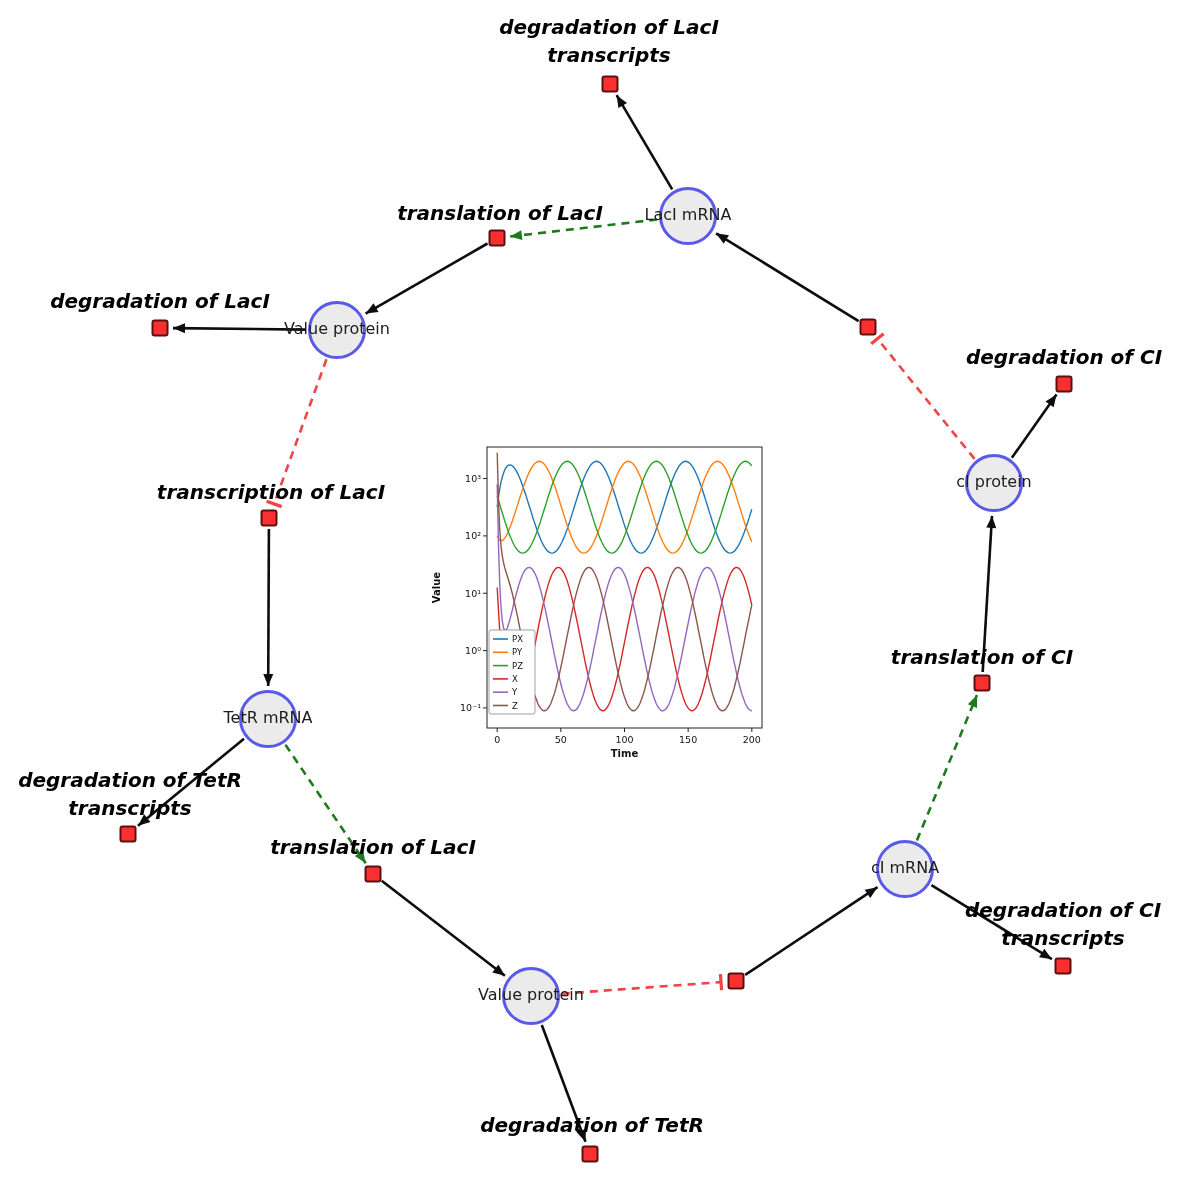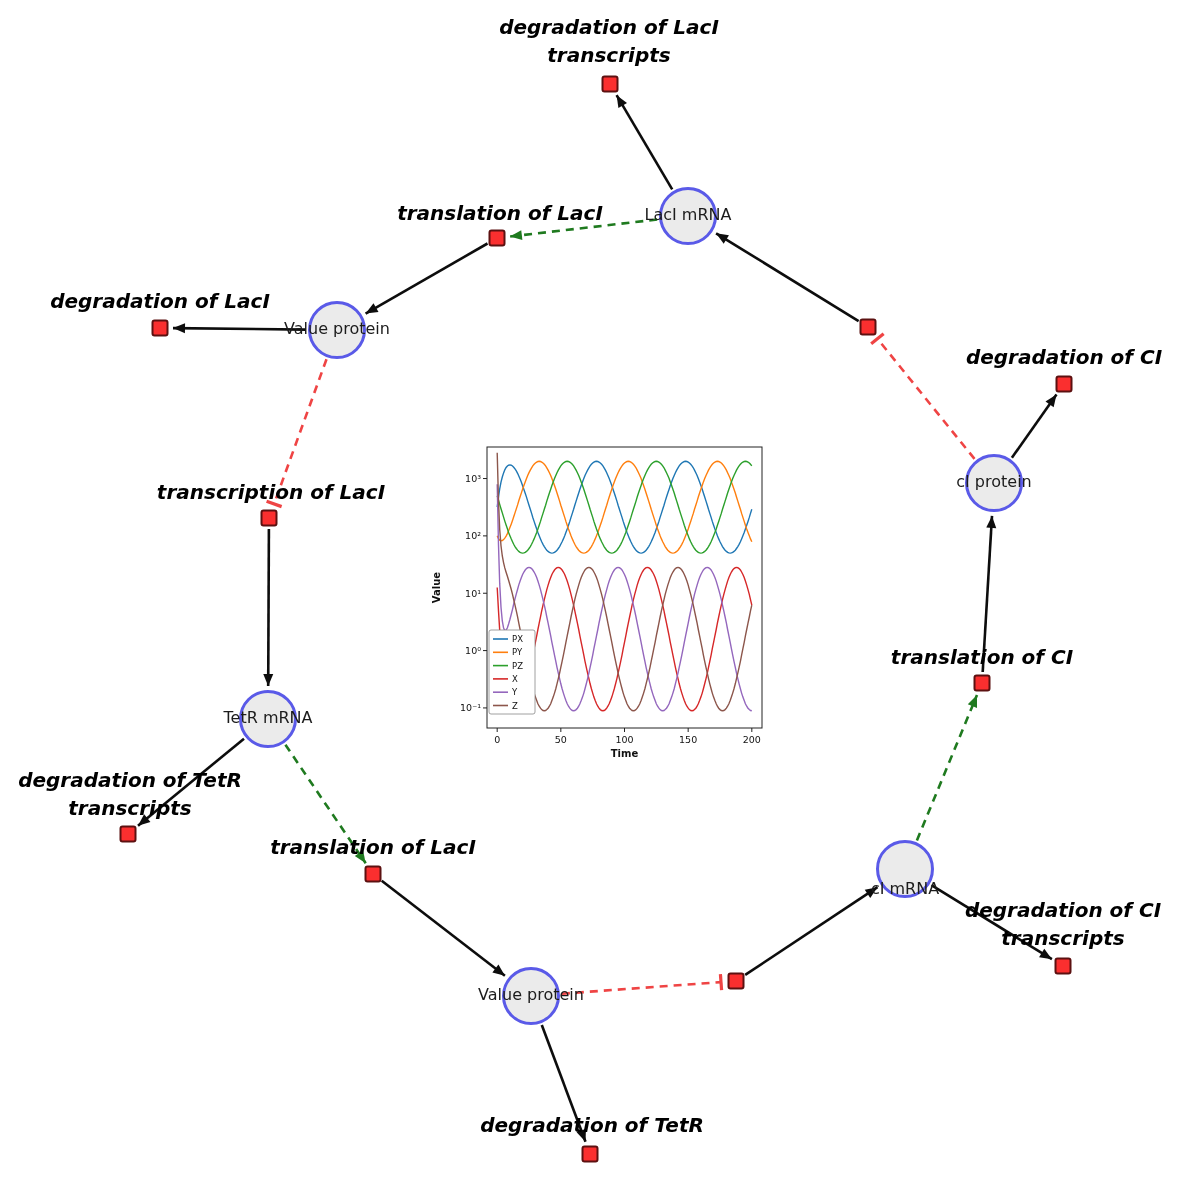--- a/index.html
+++ b/index.html
@@ -114,21 +114,21 @@
       </svg></div>
 <div class="species-node" style="left: 688px; top: 216px;"></div>
     <div class="species-label" style="left: 688px; top: 214px;">LacI mRNA</div>
     <div class="species-node" style="left: 337px; top: 330px;"></div>
     <div class="species-label" style="left: 337px; top: 328px;">Value protein</div>
     <div class="species-node" style="left: 994px; top: 483px;"></div>
     <div class="species-label" style="left: 994px; top: 481px;">cI protein</div>
     <div class="species-node" style="left: 268px; top: 719px;"></div>
     <div class="species-label" style="left: 268px; top: 717px;">TetR mRNA</div>
     <div class="species-node" style="left: 905px; top: 869px;"></div>
-    <div class="species-label" style="left: 905px; top: 888px;">cI mRNA</div>
+    <div class="species-label" style="left: 905px; top: 867px;">cI mRNA</div>
     <div class="species-node" style="left: 531px; top: 996px;"></div>
     <div class="species-label" style="left: 531px; top: 994px;">Value protein</div>
     <div class="reaction-node" style="left: 610px; top: 84px;"></div>
     <div class="reaction-label" style="left: 609px; top: 41px;">
       <div>degradation of LacI</div>
       <div>transcripts</div>
     </div>
     <div class="reaction-node" style="left: 497px; top: 238px;"></div>
     <div class="reaction-label" style="left: 500px; top: 213px;">
       <div>translation of LacI</div>

